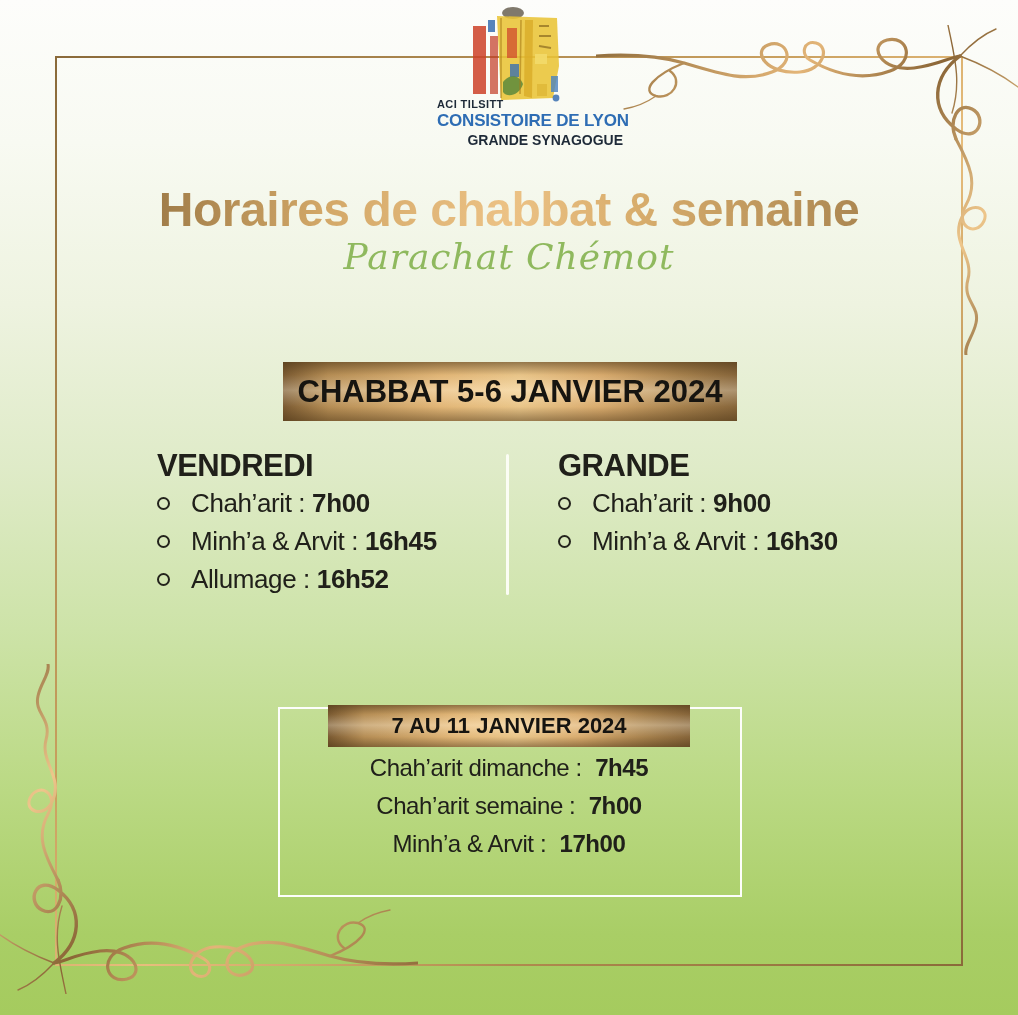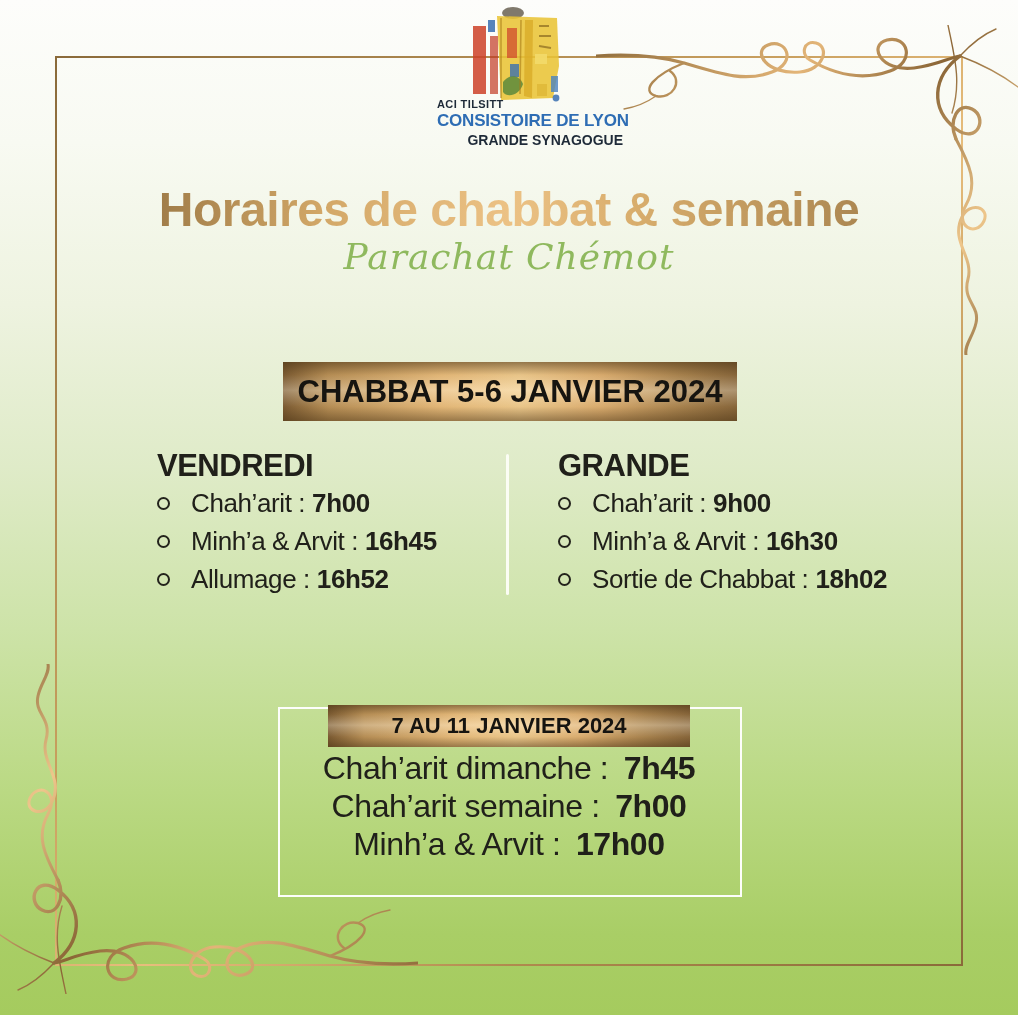--- a/index.html
+++ b/index.html
@@ -61,21 +61,21 @@
   .col-samedi  { left:558px; }
   .day-title { font-size:31px; font-weight:bold; letter-spacing:-.5px; }
   .item { display:flex; align-items:center; height:38px; font-size:26px; letter-spacing:-.4px; white-space:nowrap; }
   .bullet { width:9px; height:9px; border:2.5px solid #23231c; border-radius:50%; margin-right:21px; flex:none; }
   .item b, .wline b { font-weight:bold; margin-left:7px; }
   .divider { position:absolute; left:506px; top:454px; width:3px; height:141px; background:#fbfdf4; border-radius:2px; }
 
   
   .whitebox { position:absolute; left:278px; top:707px; width:460px; height:186px; border:2px solid #fdfefb; }
   .weeklines { position:absolute; left:0; top:749px; width:1018px; text-align:center; }
-  .wline { font-size:32px; line-height:38px; letter-spacing:-.4px; white-space:nowrap; }
+  .wline { font-size:24px; line-height:38px; letter-spacing:-.4px; white-space:nowrap; }
 </style>
 </head>
 <body>
 
 <div class="page">
 
   <div class="frame"></div>
 
   <svg class="flourish flourish-tr" viewBox="0 0 430 330">
     <defs>
@@ -167,25 +167,20 @@
     <div class="item">
       <span class="bullet"></span>
       <span>Chah’arit :</span>
       <b>9h00</b>
     </div>
     <div class="item">
       <span class="bullet"></span>
       <span>Minh’a &amp; Arvit :</span>
       <b>16h30</b>
     </div>
-    <div class="item">
-      <span class="bullet"></span>
-      <span>Sortie de Chabbat :</span>
-      <b>18h02</b>
-    </div>
   </div>
 
   <div class="whitebox"></div>
   <div class="banner banner2">7 AU 11 JANVIER 2024</div>
 
   <div class="weeklines">
     <div class="wline">
       <span>Chah’arit dimanche :</span>
       <b>7h45</b>
     </div>

